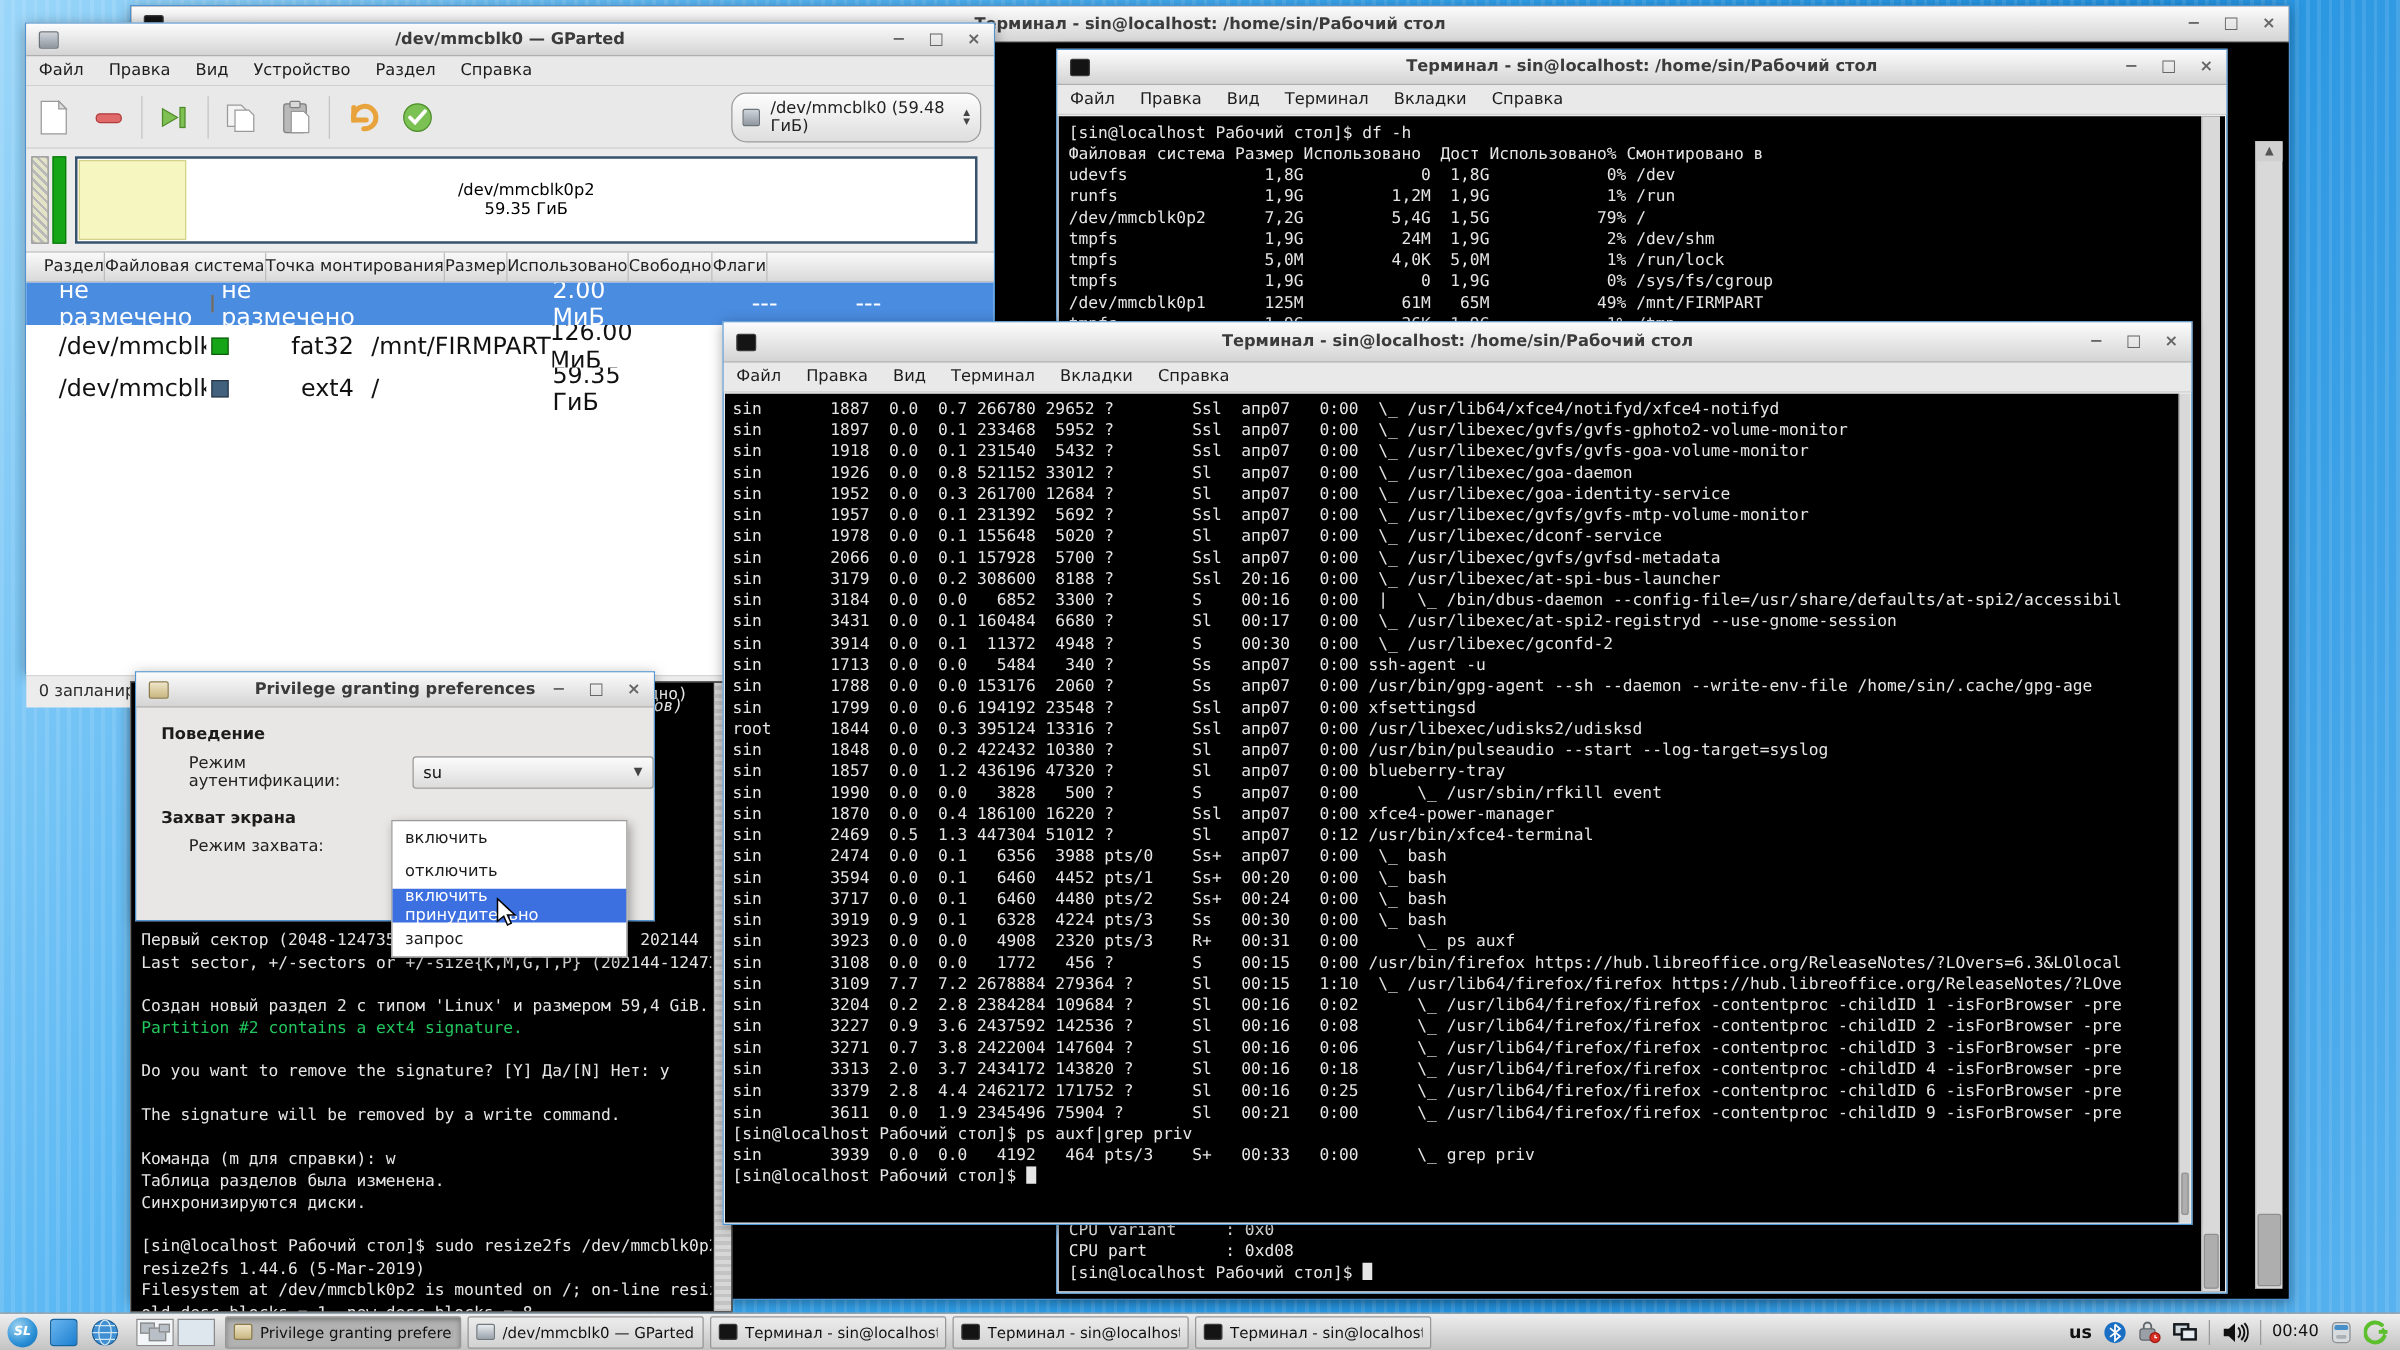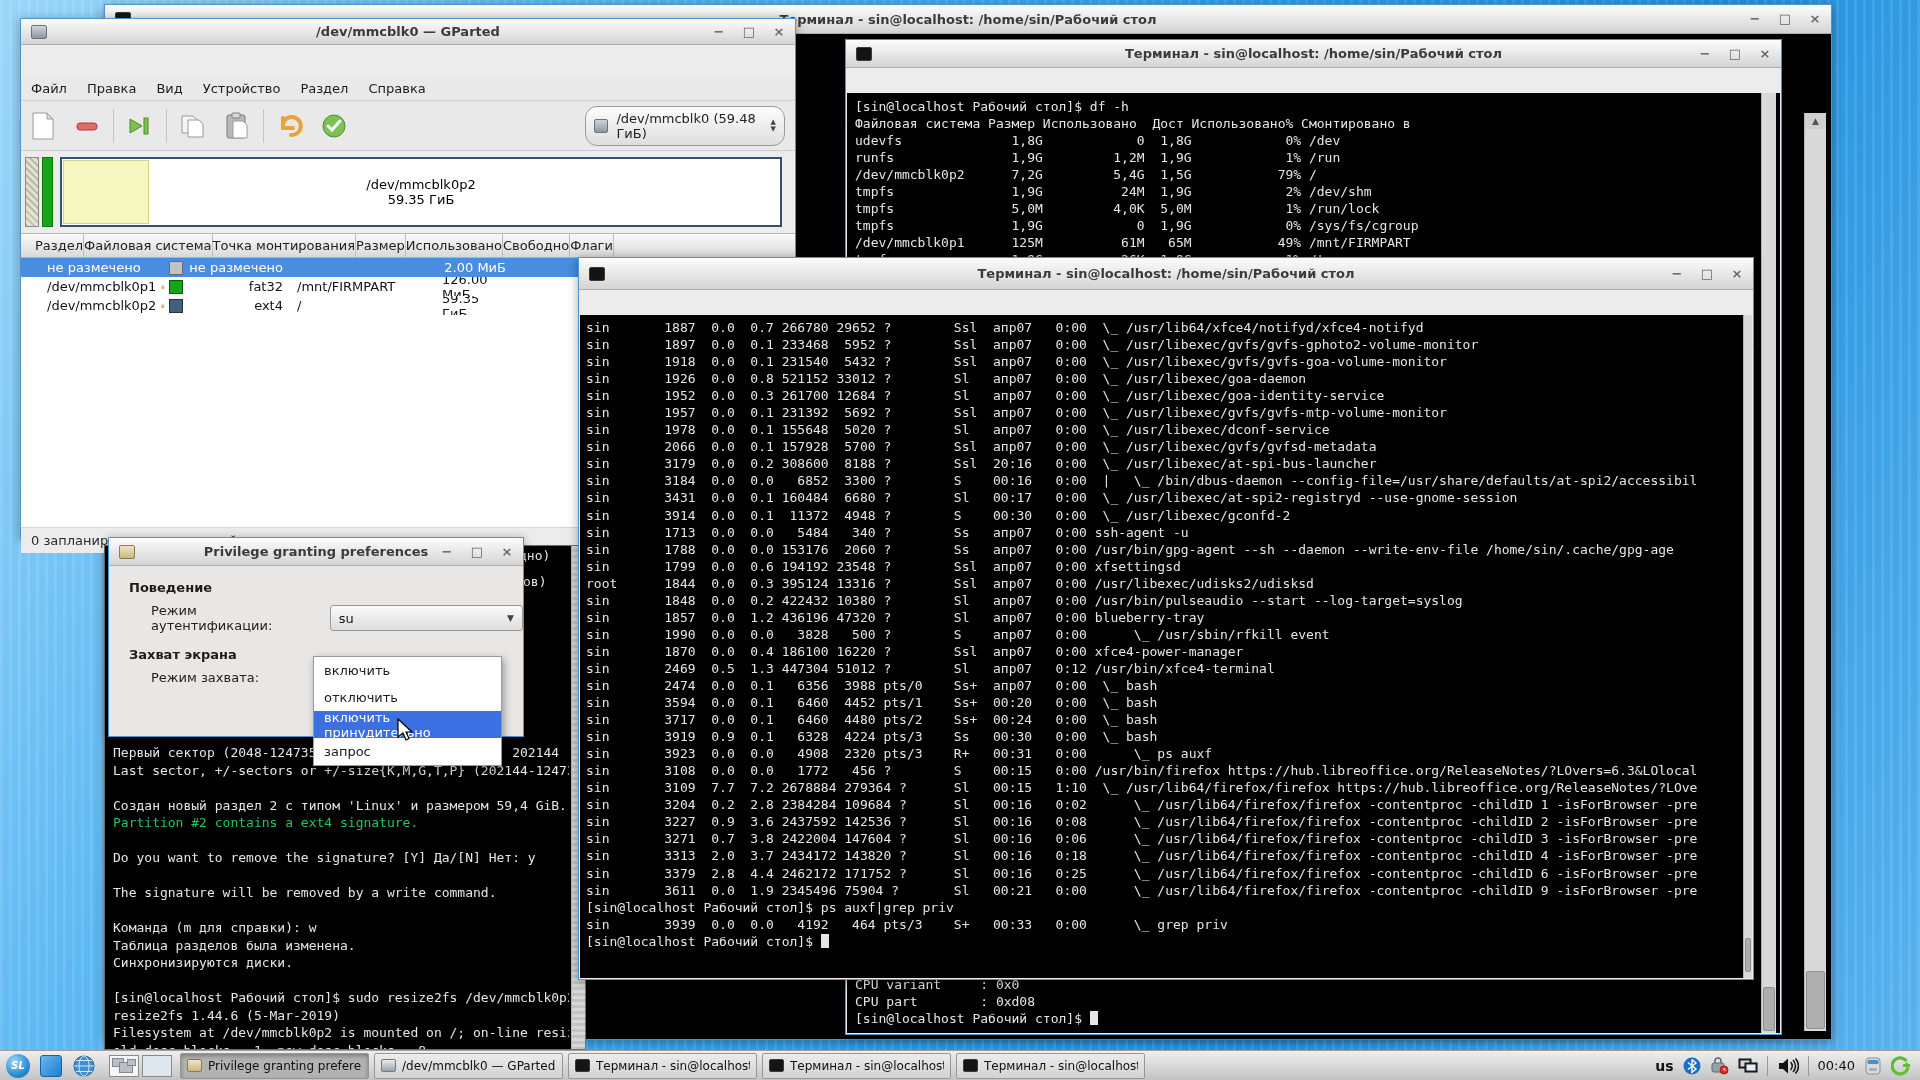--- a/index.html
+++ b/index.html
@@ -7,21 +7,21 @@
   .desktop { position:absolute; inset:0;
     background:
       repeating-linear-gradient(90deg, rgba(255,255,255,.10) 0 3px, rgba(255,255,255,0) 3px 9px),
       linear-gradient(115deg,#9bd6f9 0%,#5cb8f3 22%,#2f9fe9 50%,#2392df 72%,#5ab3ef 100%);
   }
   .win { position:absolute; border:1px solid #4f94d2; background:#ececec; box-shadow:0 2px 10px rgba(0,0,0,.35); }
   .titlebar { position:relative; height:28px; background:linear-gradient(#fcfcfc,#d4d4d4); border-bottom:1px solid #aeaeae; display:flex; align-items:center; }
   .title { position:absolute; left:0; right:0; text-align:center; font-size:13px; font-weight:bold; color:#3b3b3b; pointer-events:none; }
   .winbtns { position:absolute; right:8px; top:0; height:100%; display:flex; align-items:center; gap:14px; }
   .wb { width:16px; height:16px; color:#666; font-size:13px; line-height:15px; text-align:center; font-weight:bold; }
-  .menubar { height:24px; background:#e9e9e9; display:flex; align-items:center; gap:0; border-bottom:1px solid #d0d0d0;margin-top:32px; }
+  .menubar { height:24px; background:#e9e9e9; display:flex; align-items:center; gap:0; border-bottom:1px solid #d0d0d0; }
   .mi { font-size:13px; color:#1d1d1d; padding:3px 10px; }
   .term { position:absolute; background:#000; overflow:hidden; }
   .tline { height:17px; line-height:17px; font-family:"DejaVu Sans Mono",monospace; font-size:13px; color:#e6e6e6; white-space:pre; overflow:hidden; }
   .cursor { display:inline-block; width:8px; height:14px; background:#e6e6e6; vertical-align:-2px; }
   .scrollbar { position:absolute; background:#d9d9d9; border-left:1px solid #b5b5b5; }
   .sb-thumb { position:absolute; left:1px; right:1px; background:#aeaeae; border:1px solid #8f8f8f; border-radius:2px; }
   .sb-arrow { position:absolute; left:0; right:0; height:16px; background:#d0d0d0; color:#555; font-size:9px; text-align:center; line-height:16px; }
 
   
   #gparted { left:20px; top:18px; width:776px; height:521px; z-index:3; }
@@ -38,21 +38,21 @@
      background:repeating-linear-gradient(45deg,#b9b9b9 0 2px,#e3e3c8 2px 5px); }
   .legend-green { position:absolute; left:21px; top:6px; width:11px; height:70px; border:1px solid #0b7a0b; background:#16a516; }
   .pbar { position:absolute; left:39px; top:6px; right:13px; height:70px; border:2px solid #35516c; background:#fff; }
   .pused { position:absolute; left:1px; top:1px; bottom:1px; width:86px; background:#f6f6c0; border:1px solid #d3d38a; }
   .plabel { position:absolute; inset:0; display:flex; flex-direction:column; align-items:center; justify-content:center; font-size:13px; color:#000; }
   .ptable-head { display:flex; height:25px; background:linear-gradient(#fafafa,#d9d9d9); border-top:1px solid #b9b9b9; border-bottom:1px solid #b4b4b4; }
   .th { font-size:13px; color:#222; border-right:1px solid #bdbdbd; display:flex; align-items:center; justify-content:center; }
   .th:first-child { justify-content:flex-start; padding-left:14px; }
   .c1{width:144px}.c2{width:126px}.c3{width:151px}.c4{width:86px}.c5{width:116px}.c6{width:83px}.c7{flex:1}
   .ptable-body { background:#fff; }
-  .prow { display:flex; height:19px; align-items:center; font-size:13px; color:#111; background:#fff; }
+  .prow { display:flex; height:34px; align-items:center; font-size:19px; color:#111; background:#fff; }
   .prow.selected { background:#4a8ce0; color:#fff; }
   .prow .c { display:flex; align-items:center; height:100%; overflow:hidden; }
   .prow .c1 { padding-left:26px; gap:5px; }
   .prow .c2 { padding-left:4px; gap:6px; }
   .prow .c2 .fsname { margin-left:auto; padding-right:8px; font-weight:normal; }
   .prow .c3 { padding-left:6px; }
   .prow .c4, .prow .c5, .prow .c6 { justify-content:flex-end; padding-right:22px; }
   .swatch { width:14px; height:14px; border:1px solid rgba(0,0,0,.45); display:inline-block; }
   .gp-empty { background:#fff; height:212px; }
   .statusbar { height:26px; display:flex; align-items:center; padding-left:10px; font-size:13px; color:#2b2b2b; background:#ececec; border-top:1px solid #d5d5d5; }
@@ -332,21 +332,21 @@
     </div>
     </div>
   <div class="gp-empty"></div>
   <div class="statusbar">
     <span>0 запланированных операций</span>
   </div>
 </div>
 
 <div class="term" id="winE">
   <span class="frag" style="left:414px;top:2px;">дно)</span>
-  <span class="frag" style="left:418px;top:28px;">ов)</span>
+  <span class="frag" style="left:418px;top:12px;font-style:italic;">ов)</span>
   <div class="lines">
       <div class="tline"><span>Первый сектор (2048-124735487, по умолчанию 2048): 202144</span></div>
       <div class="tline"><span>Last sector, +/-sectors or +/-size{K,M,G,T,P} (202144-124735487, по умолчанию 124735487):</span></div>
       <div class="tline"><span></span></div>
       <div class="tline"><span>Создан новый раздел 2 с типом 'Linux' и размером 59,4 GiB.</span></div>
       <div class="tline" style="color: #22c55e;"><span>Partition #2 contains a ext4 signature.</span></div>
       <div class="tline"><span></span></div>
       <div class="tline"><span>Do you want to remove the signature? [Y] Да/[N] Нет: y</span></div>
       <div class="tline"><span></span></div>
       <div class="tline"><span>The signature will be removed by a write command.</span></div>

